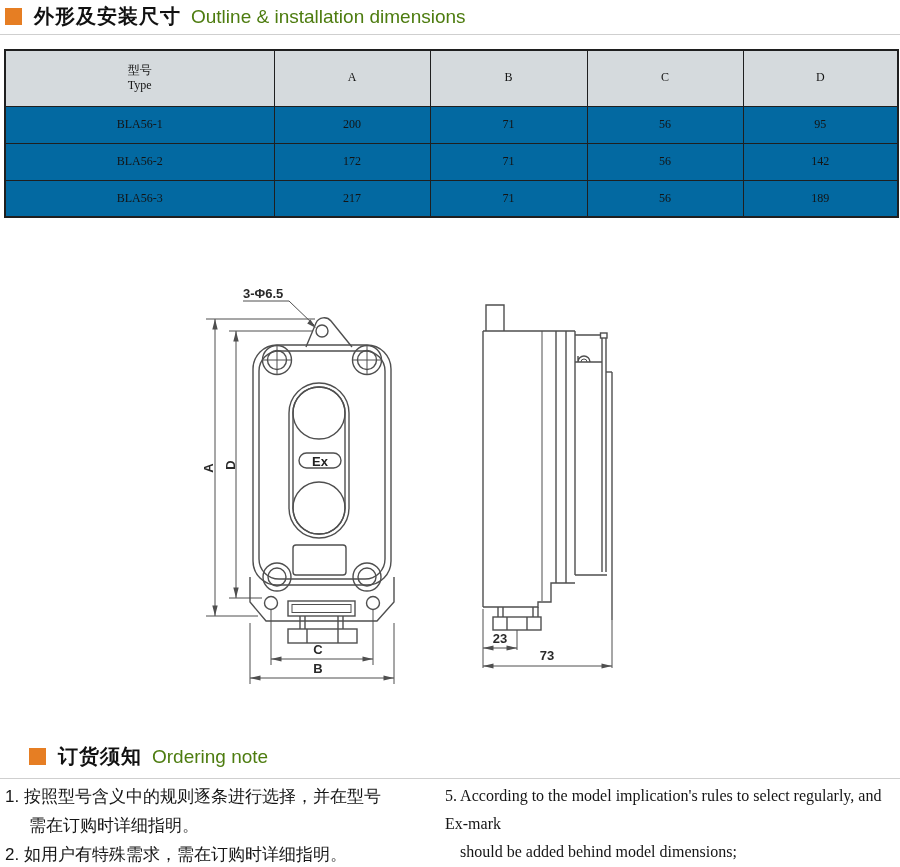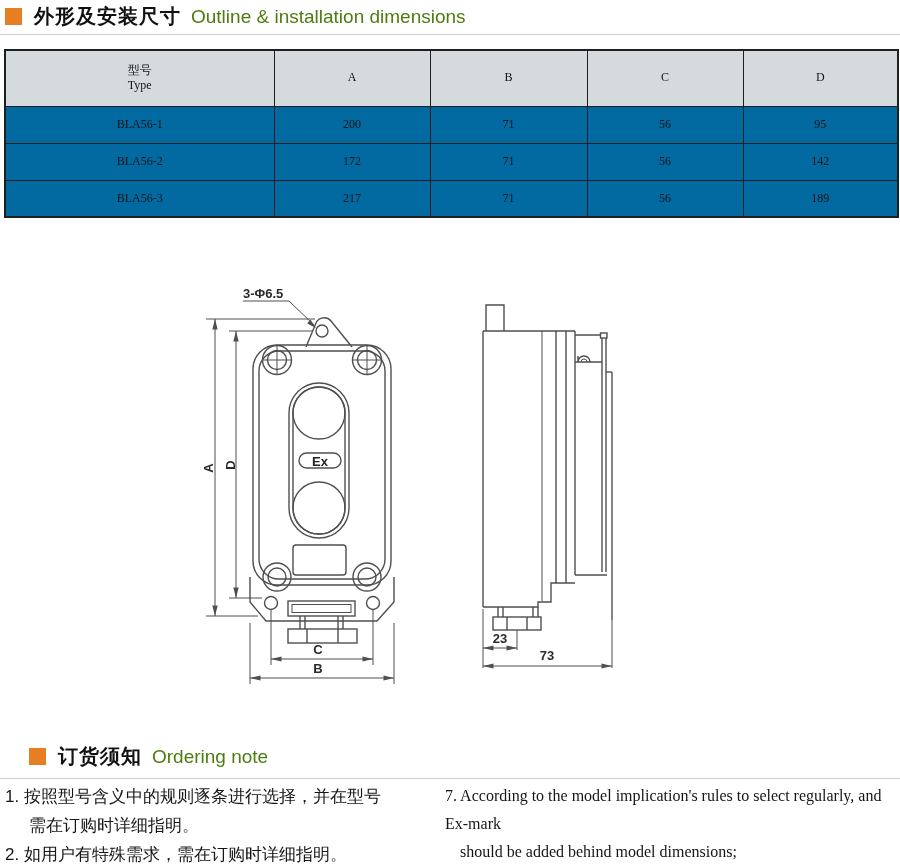--- a/index.html
+++ b/index.html
@@ -204,17 +204,17 @@
 </div>
 <div class="hr" style="top:778px;"></div>
 
 <div class="notes">
   <div class="notes-zh">
     <div>1. 按照型号含义中的规则逐条进行选择，并在型号</div>
     <div class="indent-zh">需在订购时详细指明。</div>
     <div>2. 如用户有特殊需求，需在订购时详细指明。</div>
   </div>
   <div class="notes-en">
-    <div>7. According to the model implication's rules to select regularly, and Ex-mark</div>
+    <div>5. According to the model implication's rules to select regularly, and Ex-mark</div>
     <div class="indent-en">should be added behind model dimensions;</div>
     <div>2. If there are some special requirements, it should be pointed as ordering.</div>
   </div>
 </div>
 
 </body></html>

